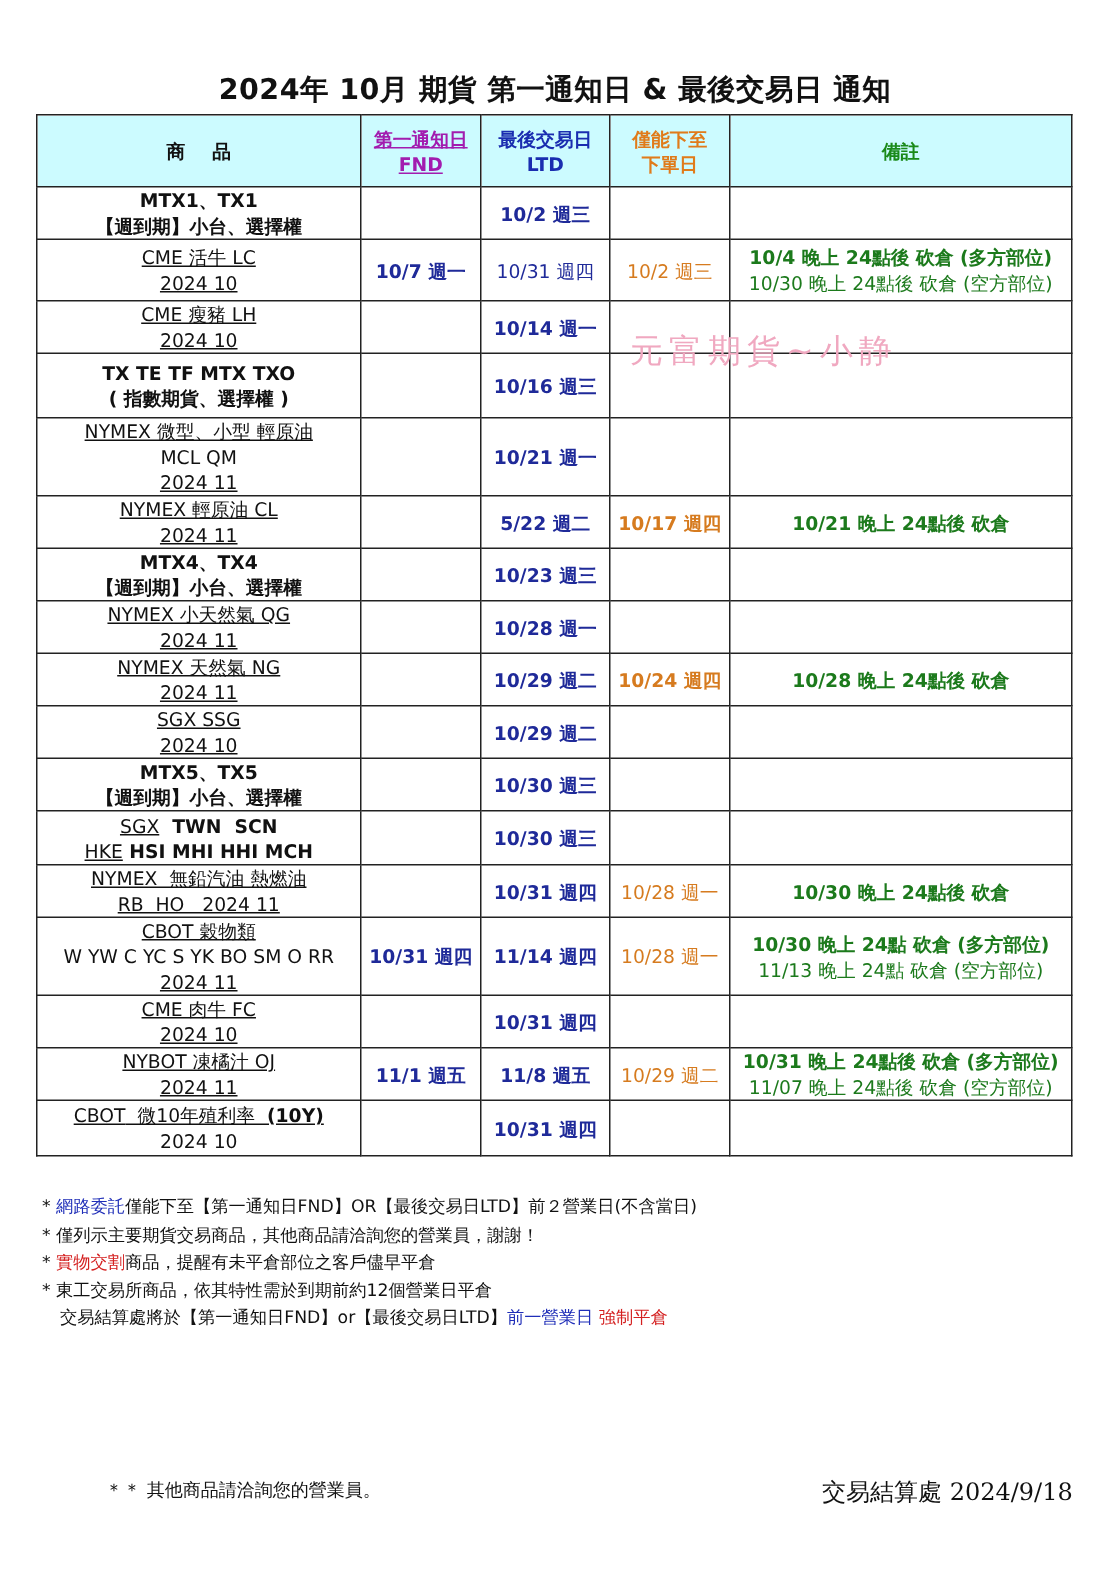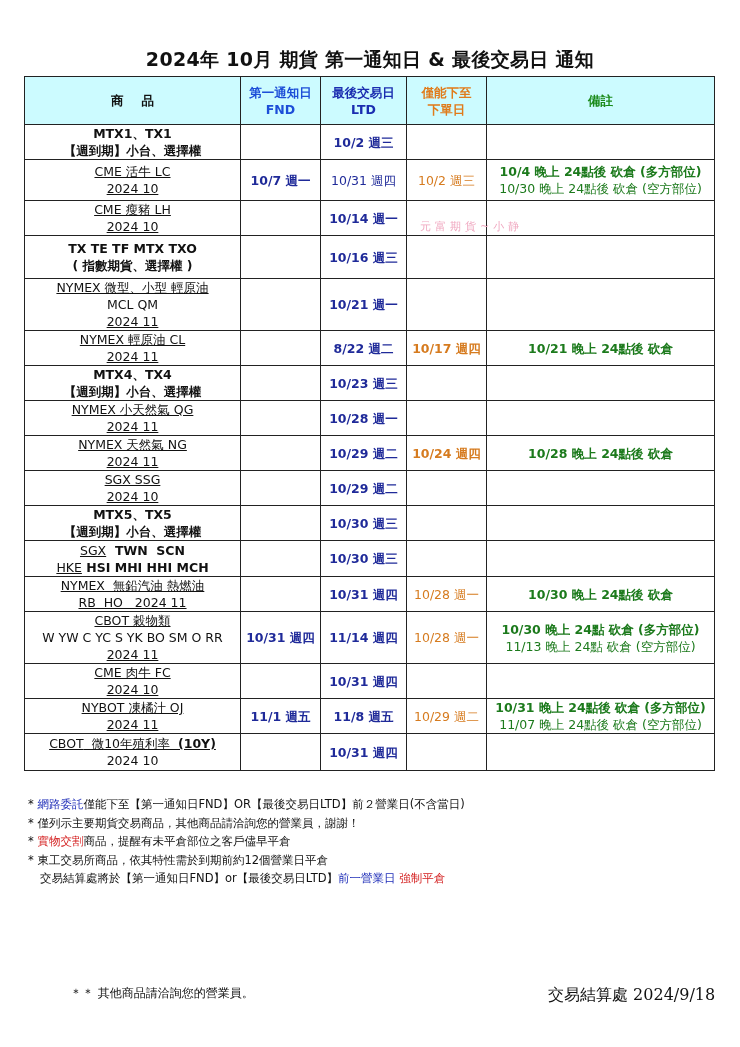--- a/index.html
+++ b/index.html
@@ -18,39 +18,39 @@
     border-collapse: collapse; table-layout: fixed;
   }
   table.main td, table.main th {
     border: 1.5px solid #222; text-align: center; vertical-align: middle;
     padding: 0; font-size: 12.5px; line-height: 17px; overflow: hidden;
   }
   table.main th {
     background: #ccfbff; font-weight: bold; height: 47px;
   }
   .th-product { color: #111; font-size: 13px; letter-spacing: 18px; padding-left: 18px !important; }
-  .th-fnd { color: #1d4ed8; }
+  .th-fnd { color: #a21caf; text-decoration: underline; }
   .th-ltd { color: #1a2db0; }
   .th-web { color: #e07b1a; }
   .th-note { color: #1a8a1a; }
   .prod { color: #111; }
   .prod .u { text-decoration: underline; font-weight: normal; }
   .prod .b { font-weight: bold; }
   .fnd, .ltd { color: #1f2a99; font-weight: bold; }
   .ltd.light { font-weight: normal; }
   .web { color: #d67b1f; font-weight: bold; }
   .web.light { font-weight: normal; }
   .note { color: #1c7a1c; }
   .note .b { font-weight: bold; }
   .note .n { font-weight: normal; }
   .line { display: block; }
   .watermark {
     position: absolute; left: 420px; top: 219px;
     font-family: "DejaVu Serif", "Liberation Serif", serif;
-    font-size: 11px; color: #f0a8c0; letter-spacing: 4px;
+    font-size: 22px; color: #f0a8c0; letter-spacing: 4px;
   }
   .notes {
     position: absolute; left: 28px; top: 795px; width: 700px;
     font-size: 11.5px; line-height: 18.5px; color: #111;
   }
   .notes .blue { color: #1f2eb8; }
   .notes .red { color: #d42020; }
   .notes .indent { padding-left: 12px; }
   .footer-left {
     position: absolute; left: 70px; top: 985px; font-size: 12px;
@@ -151,21 +151,21 @@
     <td class="web"></td>
     <td class="note"></td>
   </tr>
 
   <tr style="height:33px">
     <td class="prod">
       <span class="line u">NYMEX  輕原油 CL</span>
       <span class="line u">2024 11</span>
     </td>
     <td class="fnd"></td>
-    <td class="ltd">8/22 週二</td>
+    <td class="ltd">5/22 週二</td>
     <td class="web">10/17 週四</td>
     <td class="note">
       <span class="line b">10/21 晚上 24點後 砍倉</span>
     </td>
   </tr>
 
   <tr style="height:35px">
     <td class="prod">
       <span class="line b">MTX4、TX4</span>
       <span class="line b">【週到期】小台、選擇權</span>

